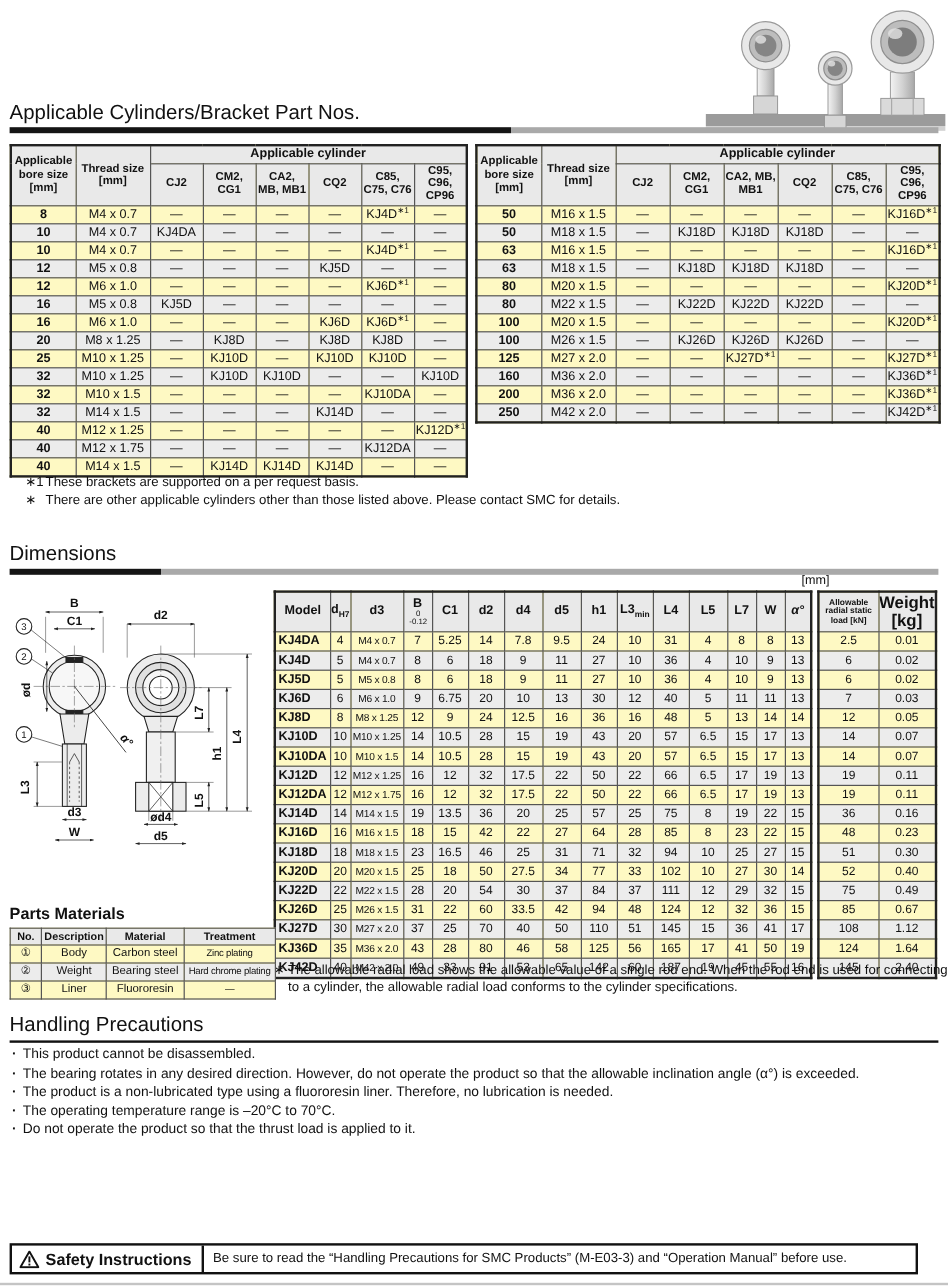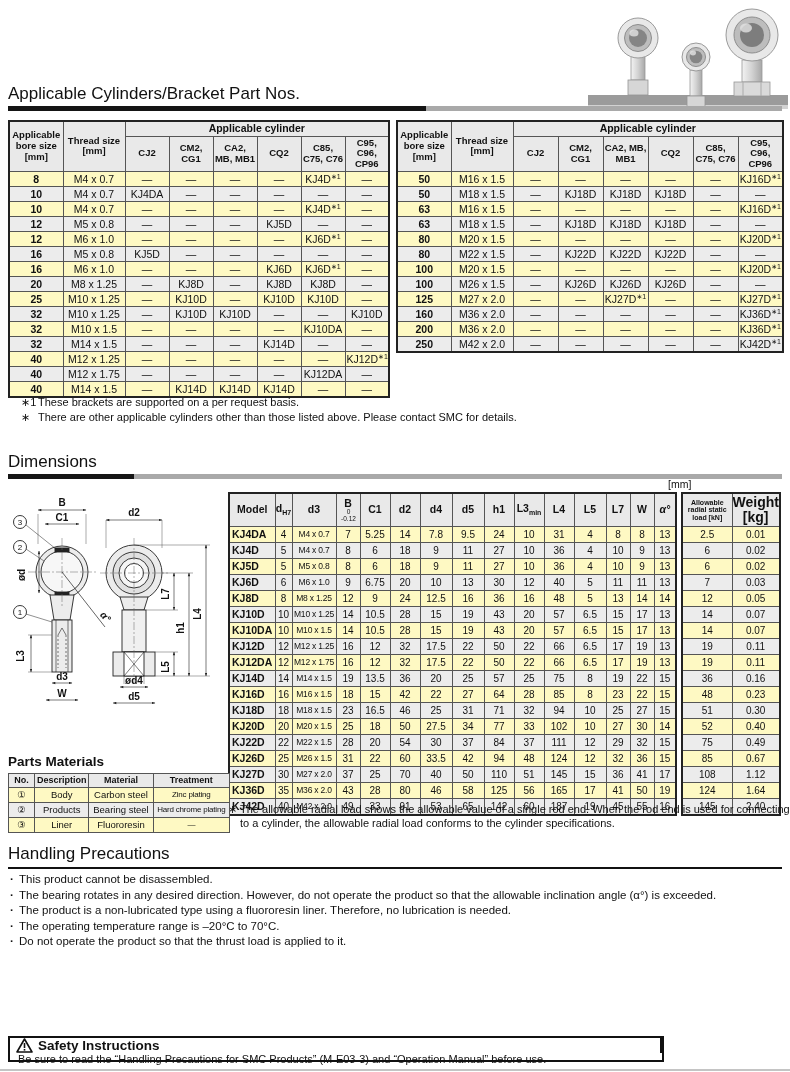--- a/index.html
+++ b/index.html
@@ -58,22 +58,22 @@
   .parts td{font-size:9.5px;height:14px;line-height:14px;padding:0 1px;}
   .parts tbody tr:nth-child(even){background:#ececec;}
   .parts td:last-child{font-size:8px;letter-spacing:-0.2px;}
 
   
   .handling-list{position:absolute;left:8px;top:872px;width:776px;margin:0;padding:0;list-style:none;}
   .handling-list li{position:relative;padding-left:11px;font-size:11.5px;line-height:15.5px;text-align:justify;}
   .handling-list li::before{content:"·";position:absolute;left:2px;font-weight:bold;}
 
   
-  .safety{position:absolute;left:8px;top:1036px;width:656px;height:26px;border:2px solid #111;
-          display:flex;align-items:stretch;box-sizing:border-box;flex-direction:column;}
+  .safety{position:absolute;left:8px;top:1036px;width:757px;height:26px;border:2px solid #111;
+          display:flex;align-items:stretch;box-sizing:border-box;}
   .safety-left{display:flex;align-items:center;gap:5px;padding:0 8px 0 6px;border-right:2px solid #111;
                font-weight:bold;font-size:13.5px;white-space:nowrap;}
   .safety-right{flex:1;display:flex;align-items:center;padding-left:8px;font-size:11px;white-space:nowrap;}
   .bottom-rule{position:absolute;left:0;top:1069px;width:790px;height:2px;background:#c4c4c4;}
 
   svg text{font-family:"Liberation Sans","DejaVu Sans",sans-serif;}
 </style>
 </head>
 <body>
 
@@ -1025,21 +1025,21 @@
     </thead>
     <tbody>
         <tr>
           <td>①</td>
           <td>Body</td>
           <td>Carbon steel</td>
           <td>Zinc plating</td>
         </tr>
         <tr>
           <td>②</td>
-          <td>Products</td>
+          <td>Weight</td>
           <td>Bearing steel</td>
           <td>Hard chrome plating</td>
         </tr>
         <tr>
           <td>③</td>
           <td>Liner</td>
           <td>Fluororesin</td>
           <td>—</td>
         </tr>
       </tbody>

